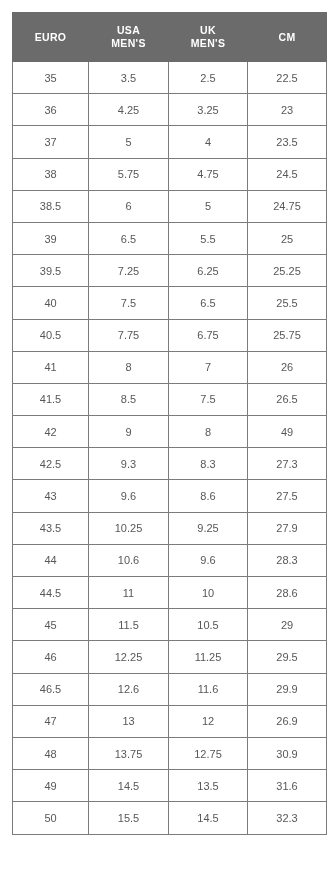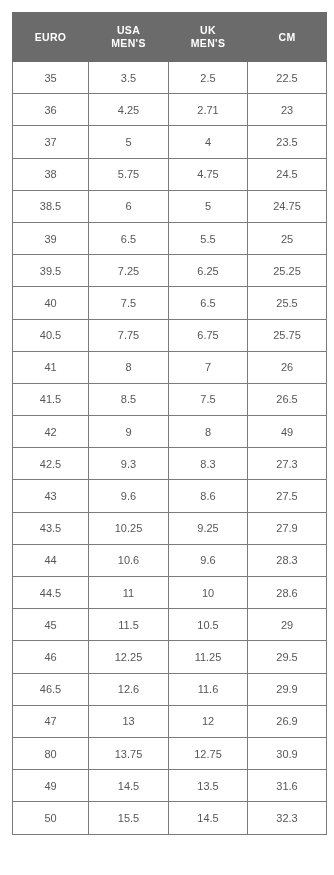--- a/index.html
+++ b/index.html
@@ -97,21 +97,21 @@
     <tbody>
         <tr>
           <td>35</td>
           <td>3.5</td>
           <td>2.5</td>
           <td>22.5</td>
         </tr>
         <tr>
           <td>36</td>
           <td>4.25</td>
-          <td>2.71</td>
+          <td>3.25</td>
           <td>23</td>
         </tr>
         <tr>
           <td>37</td>
           <td>5</td>
           <td>4</td>
           <td>23.5</td>
         </tr>
         <tr>
           <td>38</td>
@@ -215,21 +215,21 @@
           <td>11.6</td>
           <td>29.9</td>
         </tr>
         <tr>
           <td>47</td>
           <td>13</td>
           <td>12</td>
           <td>26.9</td>
         </tr>
         <tr>
-          <td>80</td>
+          <td>48</td>
           <td>13.75</td>
           <td>12.75</td>
           <td>30.9</td>
         </tr>
         <tr>
           <td>49</td>
           <td>14.5</td>
           <td>13.5</td>
           <td>31.6</td>
         </tr>

